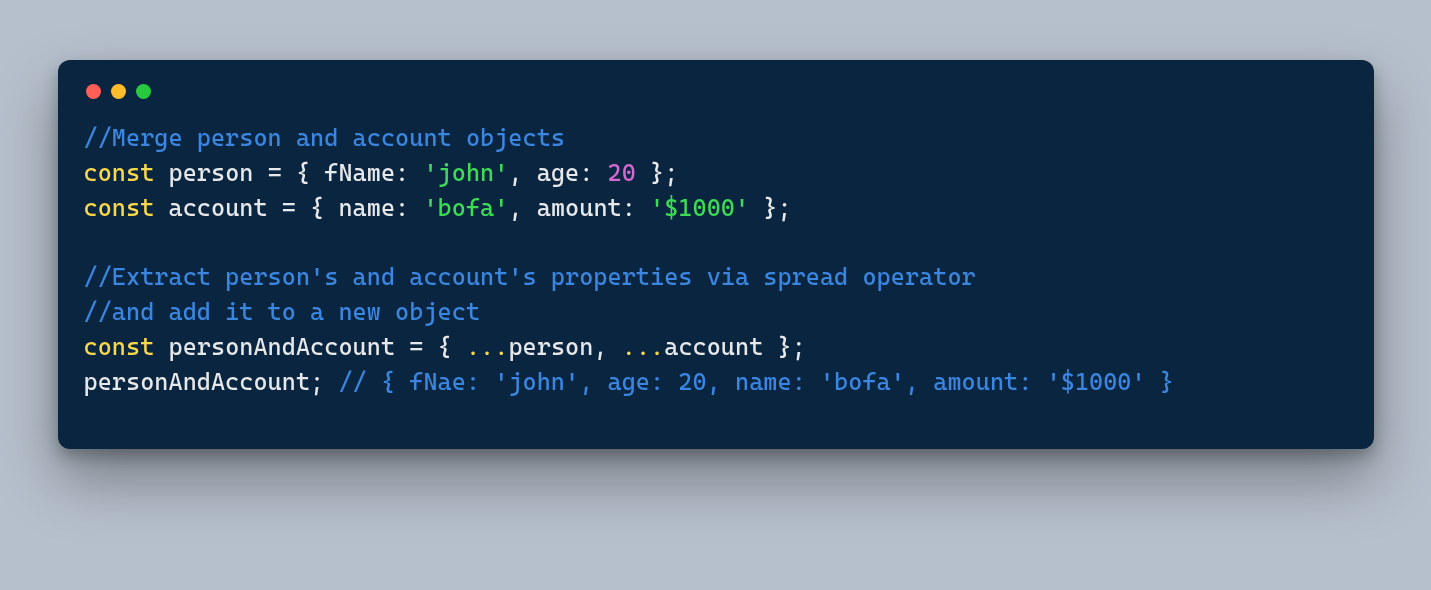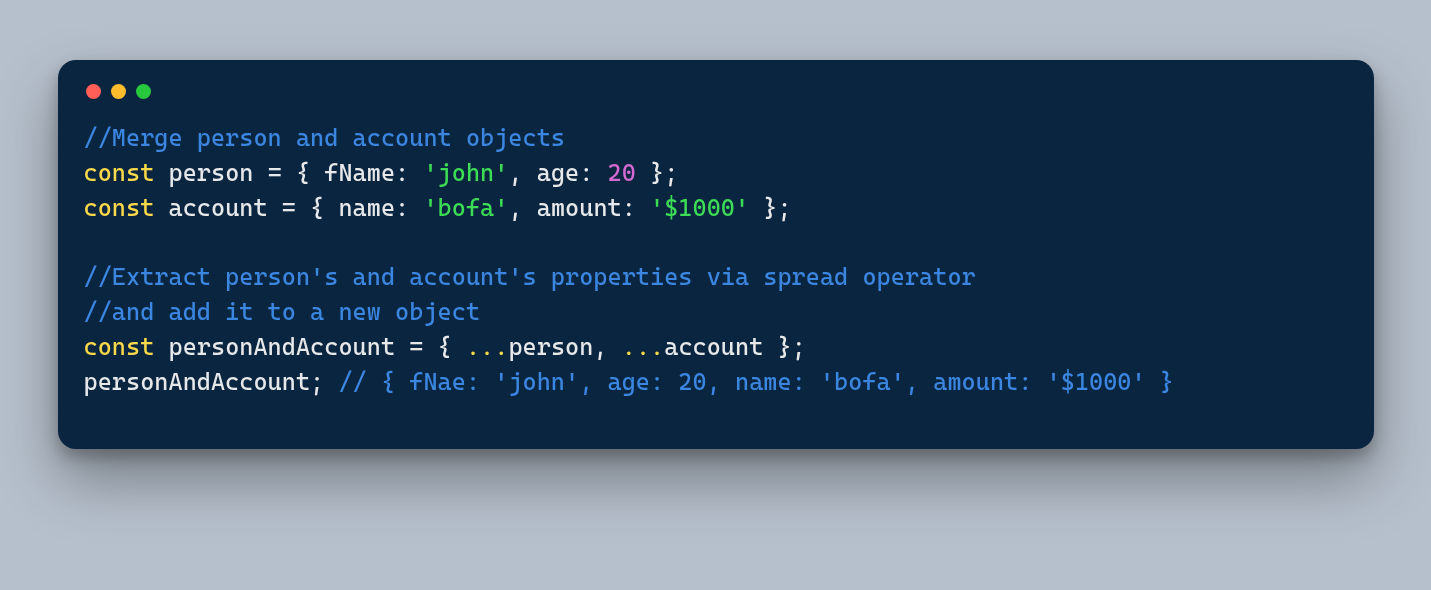--- a/index.html
+++ b/index.html
@@ -8,21 +8,21 @@
     background: #b6c0cc;
     display: flex;
     align-items: flex-start;
     justify-content: center;
     padding: 60px 0 0 0;
     font-family: ui-monospace, 'SF Mono', 'Cascadia Code', 'Fira Code', Menlo, Consolas, monospace;
   }
   .window {
     width: 1316px;
     background: #0a2540;
-    border-radius: 18px;
+    border-radius: 12px;
     box-shadow: 0 30px 60px rgba(0,0,0,0.35), 0 8px 16px rgba(0,0,0,0.25);
     padding: 20px 26px 50px 26px;
   }
   .traffic-lights {
     display: flex;
     gap: 10px;
     padding: 4px 0 22px 2px;
   }
   .tl {
     width: 15px;

